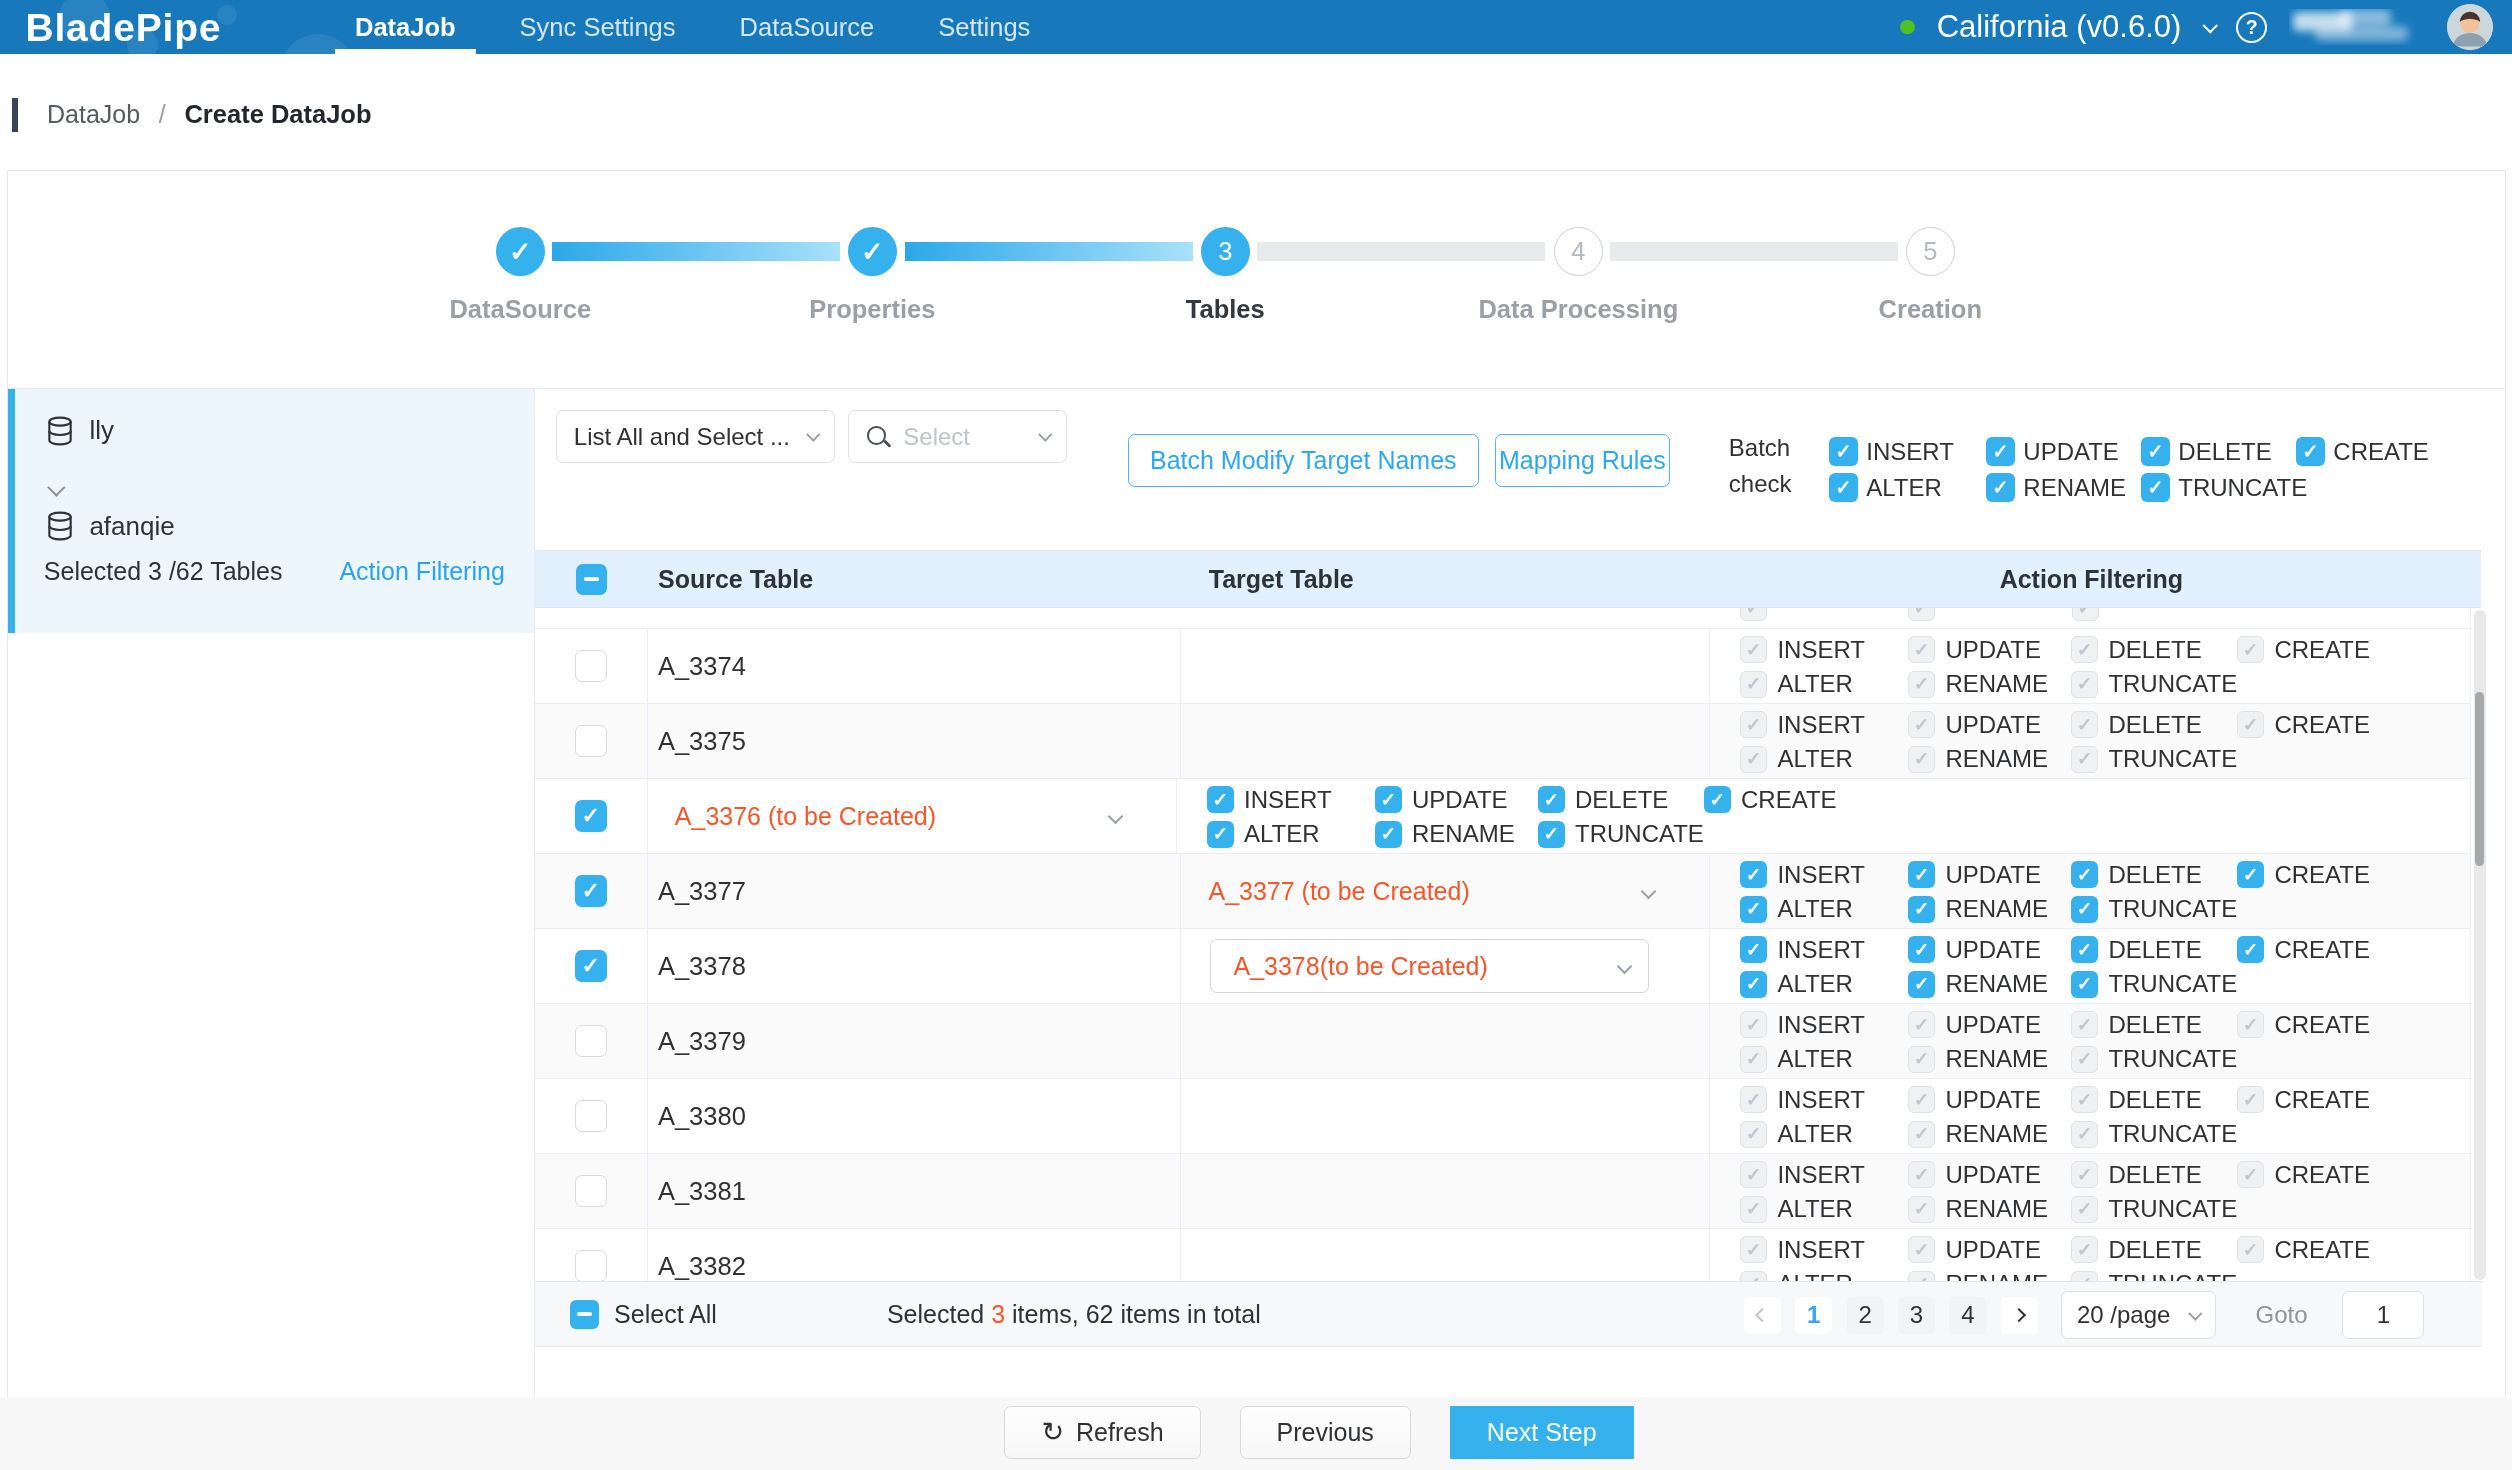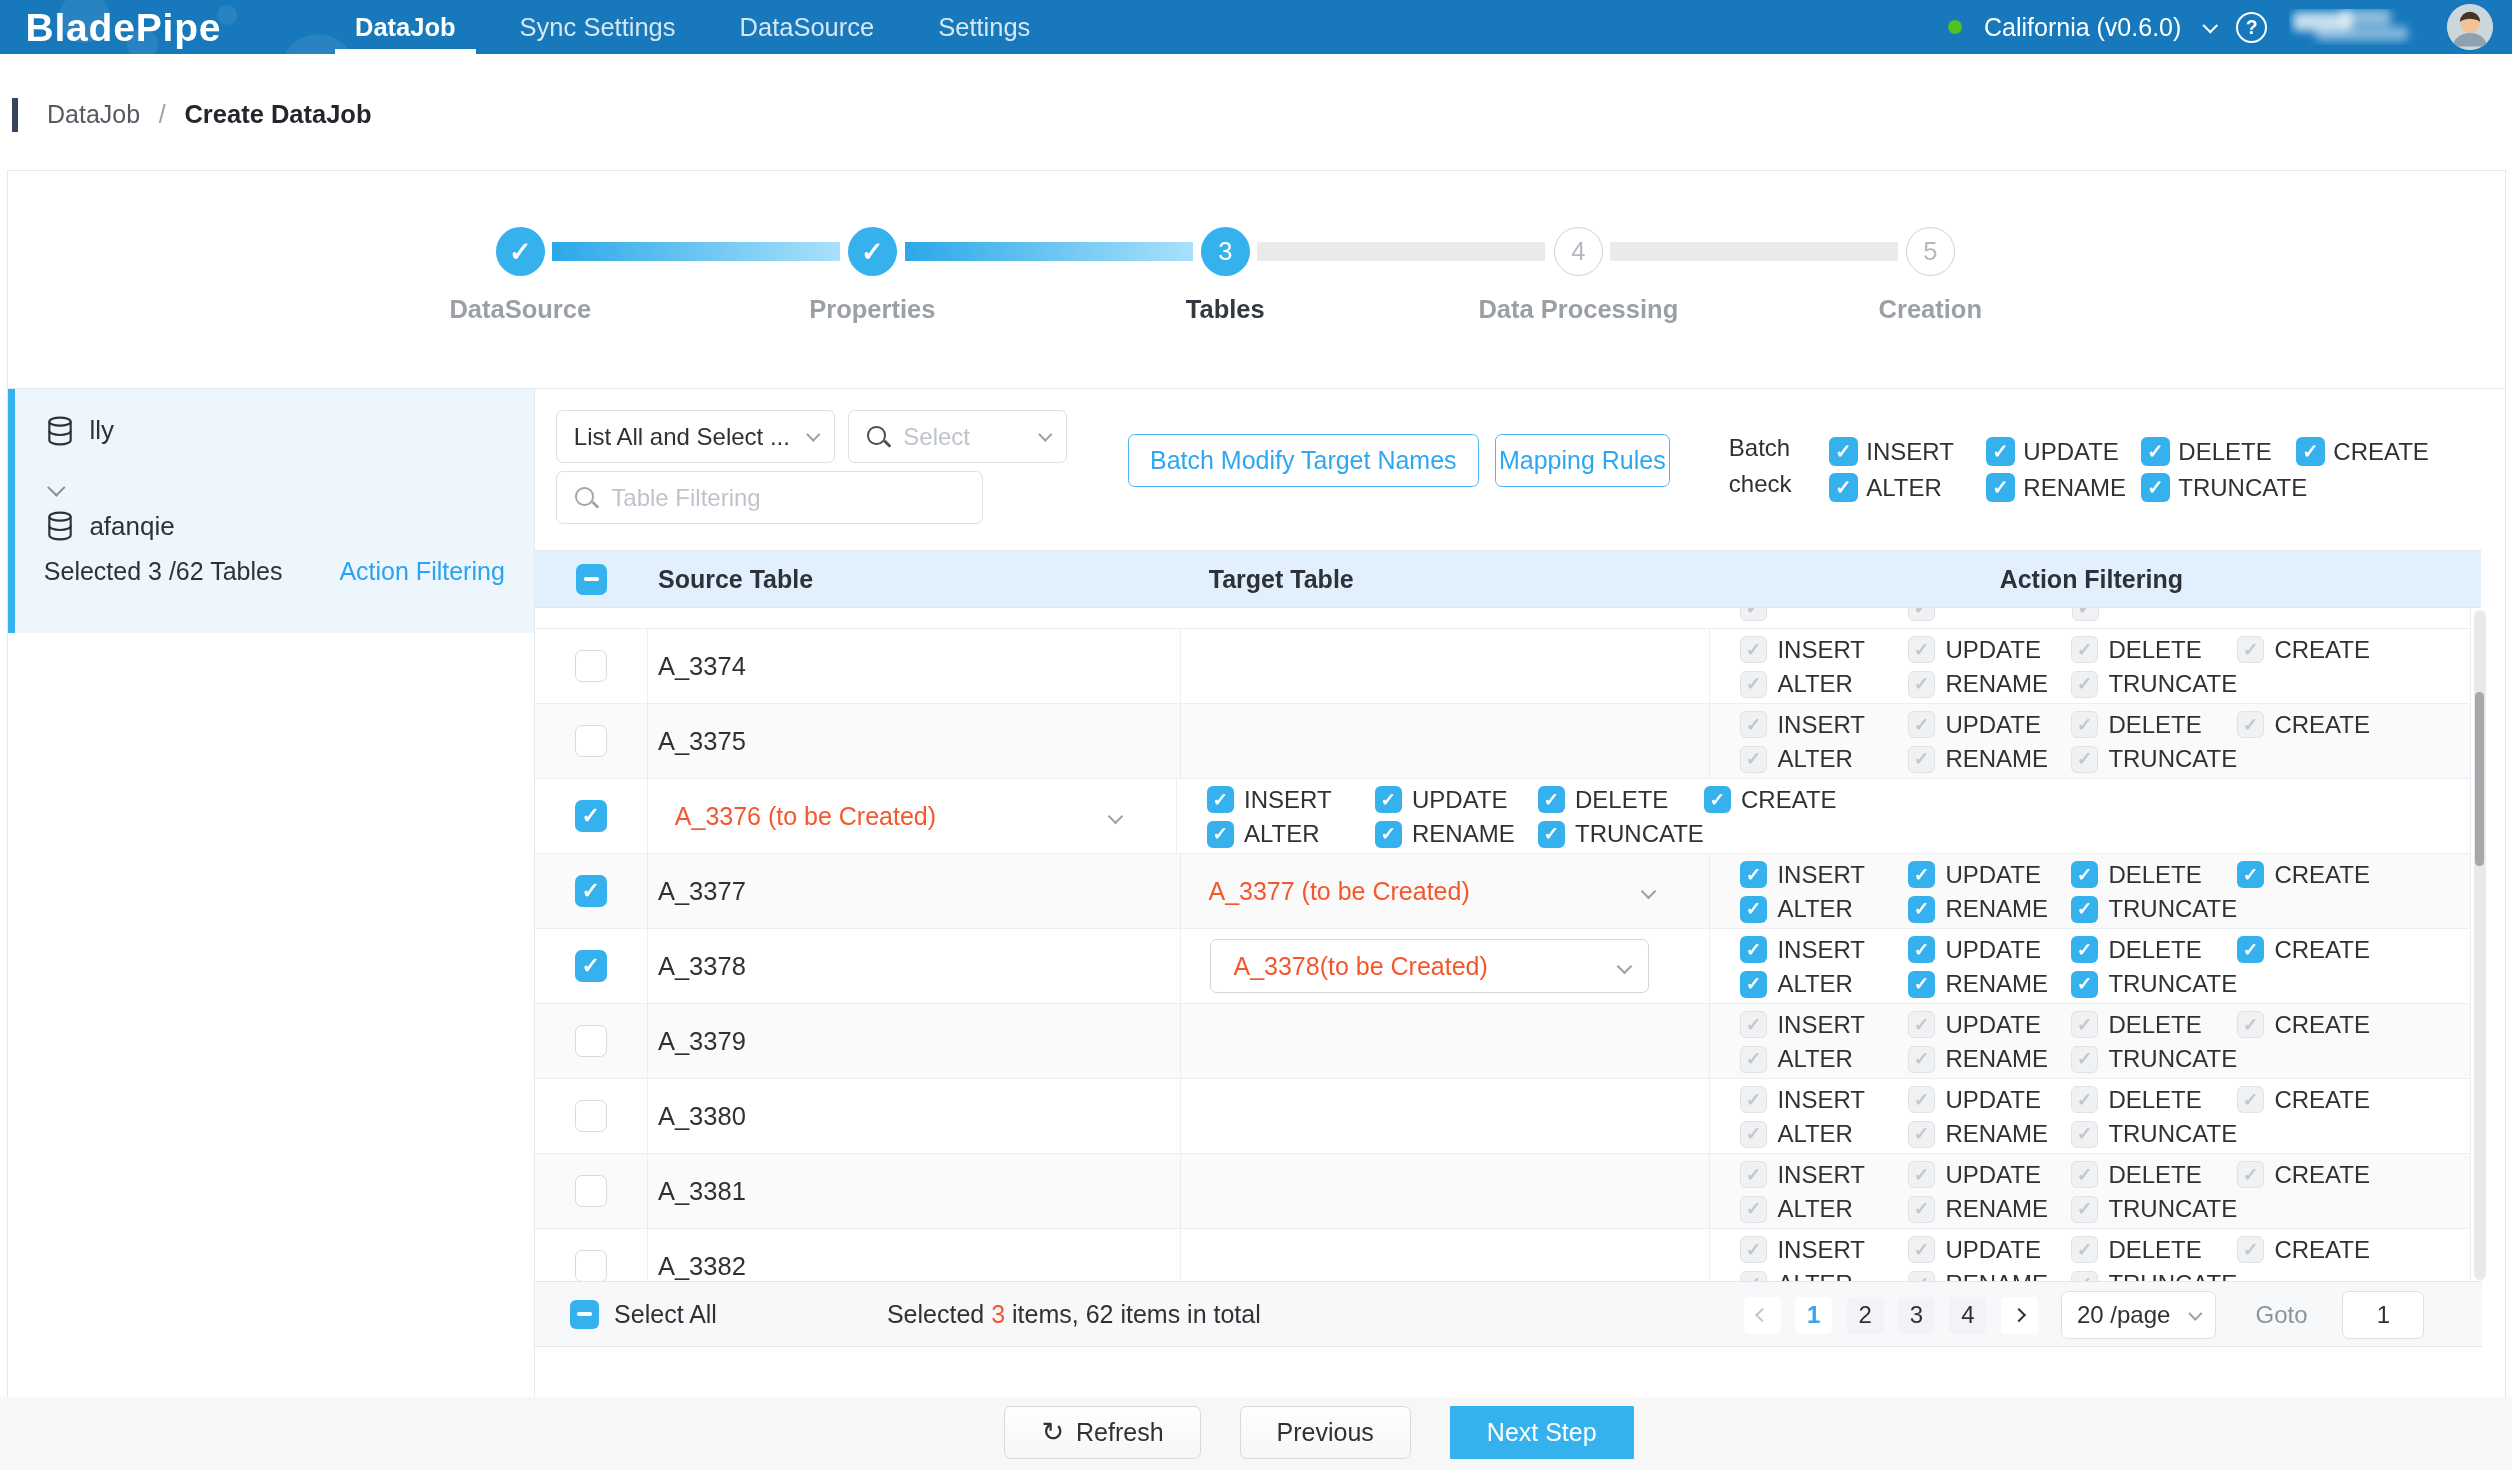--- a/index.html
+++ b/index.html
@@ -9,21 +9,21 @@
   
   .nav { position:absolute; left:0; top:0; width:2512px; height:54px; background:#1779bc; overflow:hidden; }
   .bubble { position:absolute; border-radius:50%; background:rgba(255,255,255,0.08); }
   .brand { position:absolute; left:25.5px; top:6px; font-size:39px; font-weight:800; color:#ffffff; letter-spacing:0.8px; }
   .nav-items { position:absolute; left:323px; top:0; height:54px; display:flex; }
   .nav-item { position:relative; height:54px; display:flex; align-items:center; padding:0 32px; font-size:25.5px; color:rgba(255,255,255,0.82); cursor:pointer; }
   .nav-item.active { color:#ffffff; font-weight:bold; }
   .nav-item.active::after { content:""; position:absolute; left:12px; right:12px; bottom:0; height:5.1px; background:#ffffff; }
   .nav-right { position:absolute; right:18.7px; top:0; height:54px; display:flex; align-items:center; gap:22px; }
   .status-dot { width:14.4px; height:14.4px; border-radius:50%; background:#4fc123; }
-  .region-label { font-size:25px; color:#ffffff; }
+  .region-label { font-size:31px; color:#ffffff; }
   .chv { display:inline-block; width:11px; height:11px; border-right:2.5px solid #ffffff; border-bottom:2.5px solid #ffffff; transform:rotate(45deg) translateY(-2.5px); }
   .help-circ { width:31px; height:31px; border:2.5px solid #ffffff; border-radius:50%; color:#ffffff; font-size:19.5px; font-weight:bold; display:flex; align-items:center; justify-content:center; }
   .redacted { position:relative; width:136px; height:36px; overflow:hidden; }
   .redacted i { position:absolute; display:block; filter:blur(4.2px); border-radius:5.1px; }
   .redacted i:nth-child(1){ left:3.4px; top:3.4px; width:59px; height:18.7px; background:rgba(255,255,255,0.75);}
   .redacted i:nth-child(2){ left:51px; top:0; width:51px; height:17px; background:rgba(255,255,255,0.5);}
   .redacted i:nth-child(3){ left:25.5px; top:17px; width:93px; height:15.3px; background:rgba(255,255,255,0.45);}
   .avatar { width:46px; height:46px; border-radius:50%; overflow:hidden; background:#cfd9de; }
 
   
@@ -249,24 +249,20 @@
 
       <div class="dd" style="left:21px;top:21px;width:279px;">
         <span class="dd-text">List All and Select ...</span>
         <span class="chv-g"></span>
       </div>
       <div class="dd" style="left:313px;top:21px;width:219px;justify-content:center;">
         <span class="ico-search"></span>
         <span class="dd-text dd-placeholder">Select</span>
         <span class="chv-g"></span>
       </div>
-      <div class="dd" style="left:21px;top:82px;width:427px;cursor:text;">
-        <span class="ico-search grey"></span>
-        <input class="tf-input" placeholder="Table Filtering" style="">
-      </div>
       <div class="btn-outline" style="left:593px;top:45px;width:351px;">Batch Modify Target Names</div>
       <div class="btn-outline" style="left:960px;top:45px;width:175px;">Mapping Rules</div>
       <div class="batch-label">Batch check</div>
 
       <div class="bc-item" style="left:1294px;top:48px;">
         <span class="cb cb--on cb-md"></span>
         <span class="bc-text">INSERT</span>
       </div>
       <div class="bc-item" style="left:1451px;top:48px;">
         <span class="cb cb--on cb-md"></span>

